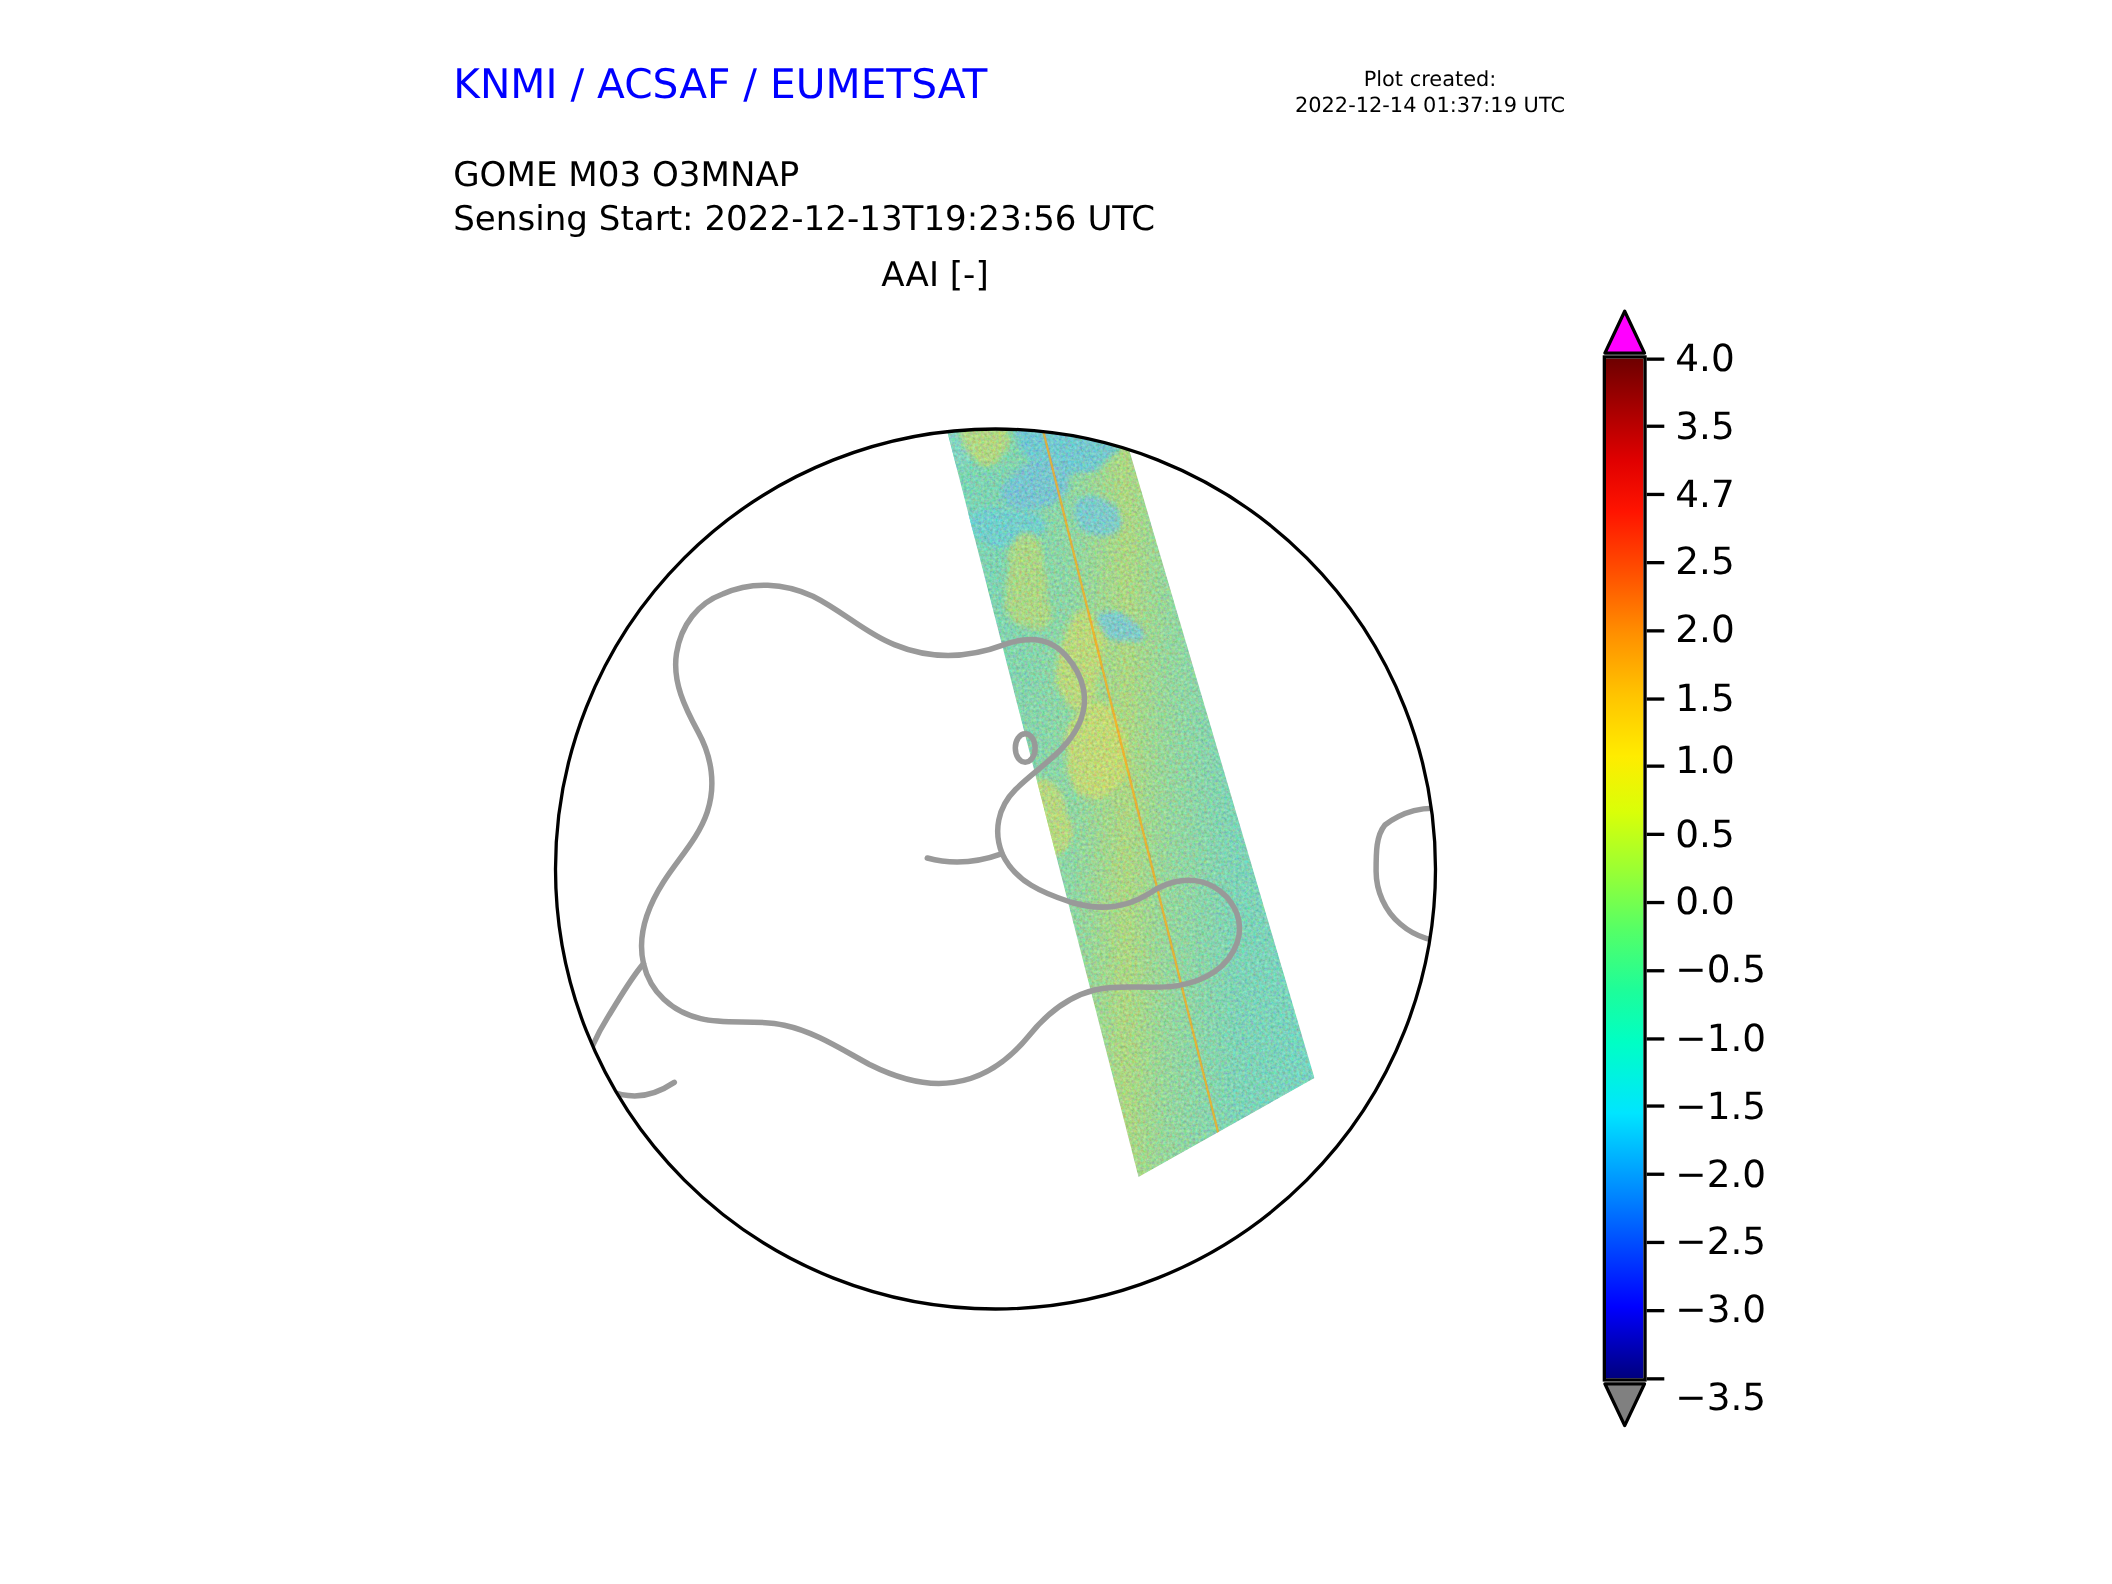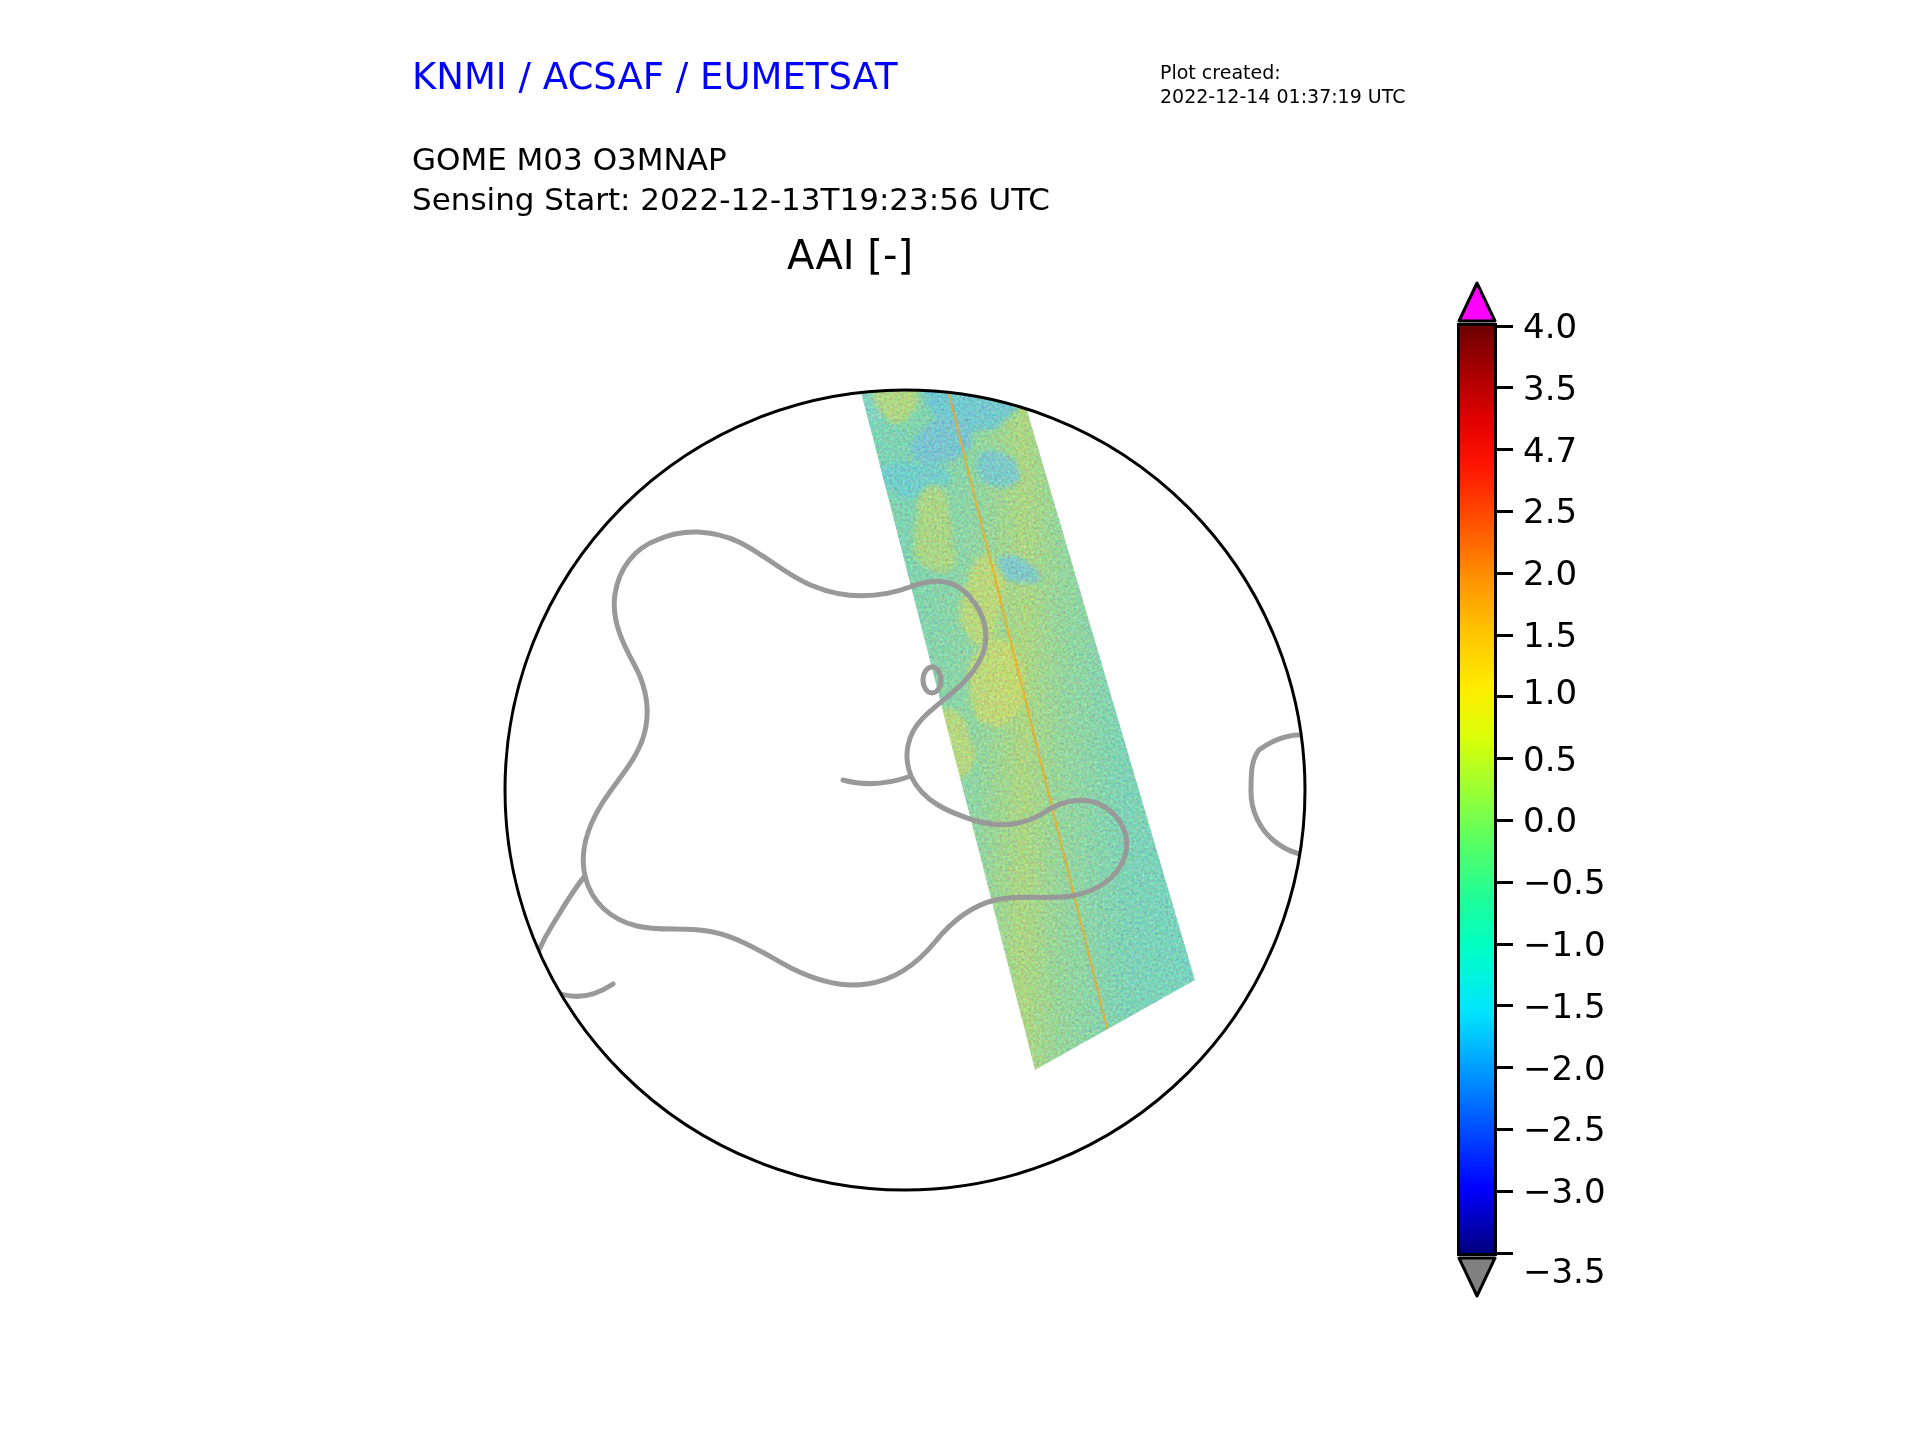--- a/index.html
+++ b/index.html
@@ -30,41 +30,41 @@
     font-size: 37px;
     color: #0000ff;
     white-space: nowrap;
     letter-spacing: 0px;
   }
   .plot-created-block {
     position: absolute;
     left: 1160px;
     top: 60px;
     width: 280px;
-    text-align: left;
+    text-align: center;
     font-size: 19px;
     color: #000000;
     line-height: 1.28;
   }
   .title-block {
     position: absolute;
     left: 412px;
     top: 140px;
     font-size: 31px;
     color: #000000;
     line-height: 1.28;
     white-space: nowrap;
   }
   .aai-label {
     position: absolute;
     left: 660px;
     top: 232px;
     width: 380px;
     text-align: center;
-    font-size: 40px;
+    font-size: 31px;
     color: #000000;
   }
   .filter-block {
     position: absolute;
     left: 1180px;
     top: 168px;
     width: 260px;
     text-align: center;
     font-size: 21px;
     color: #ff0000;

